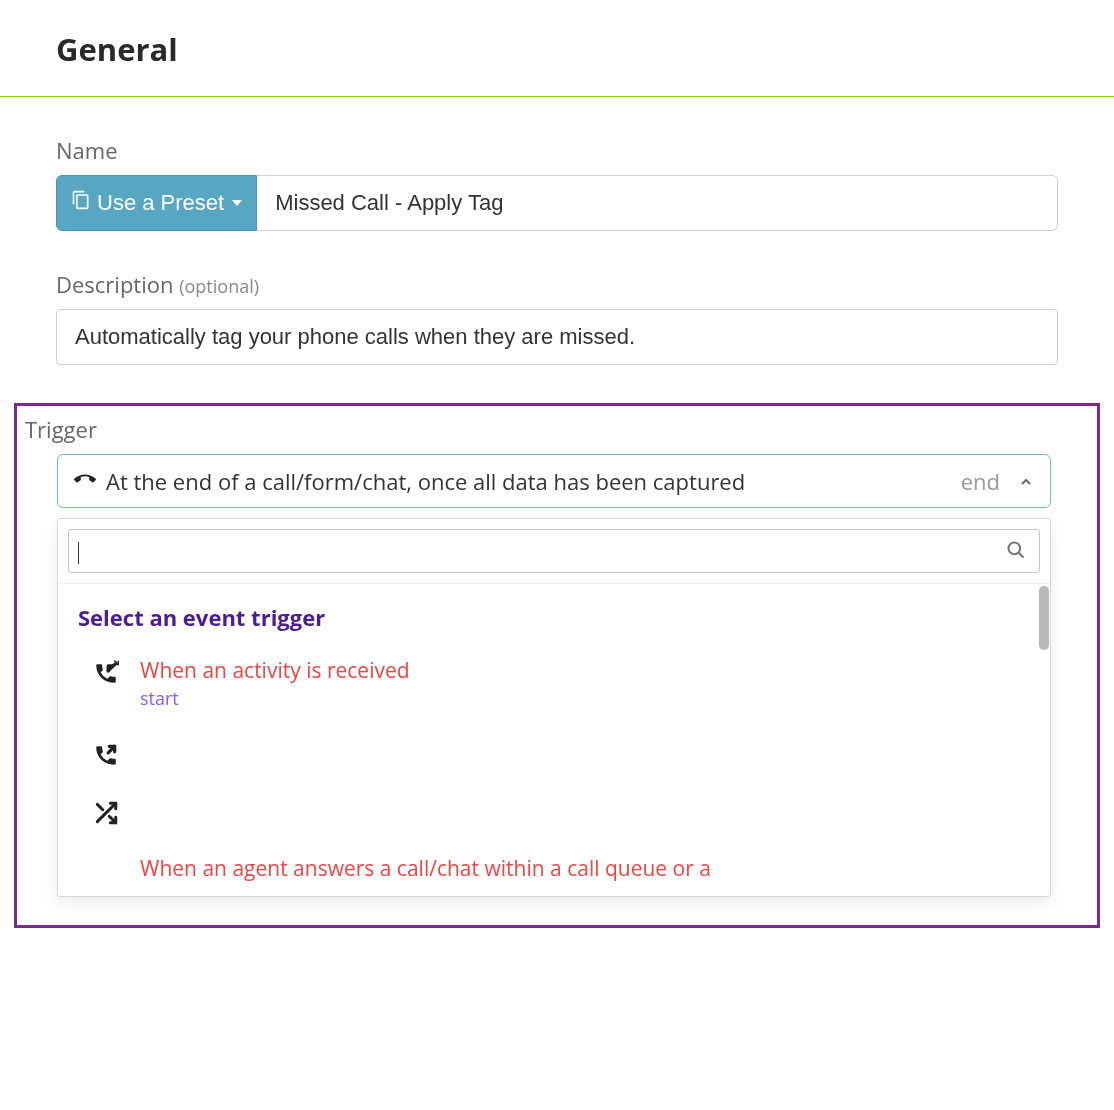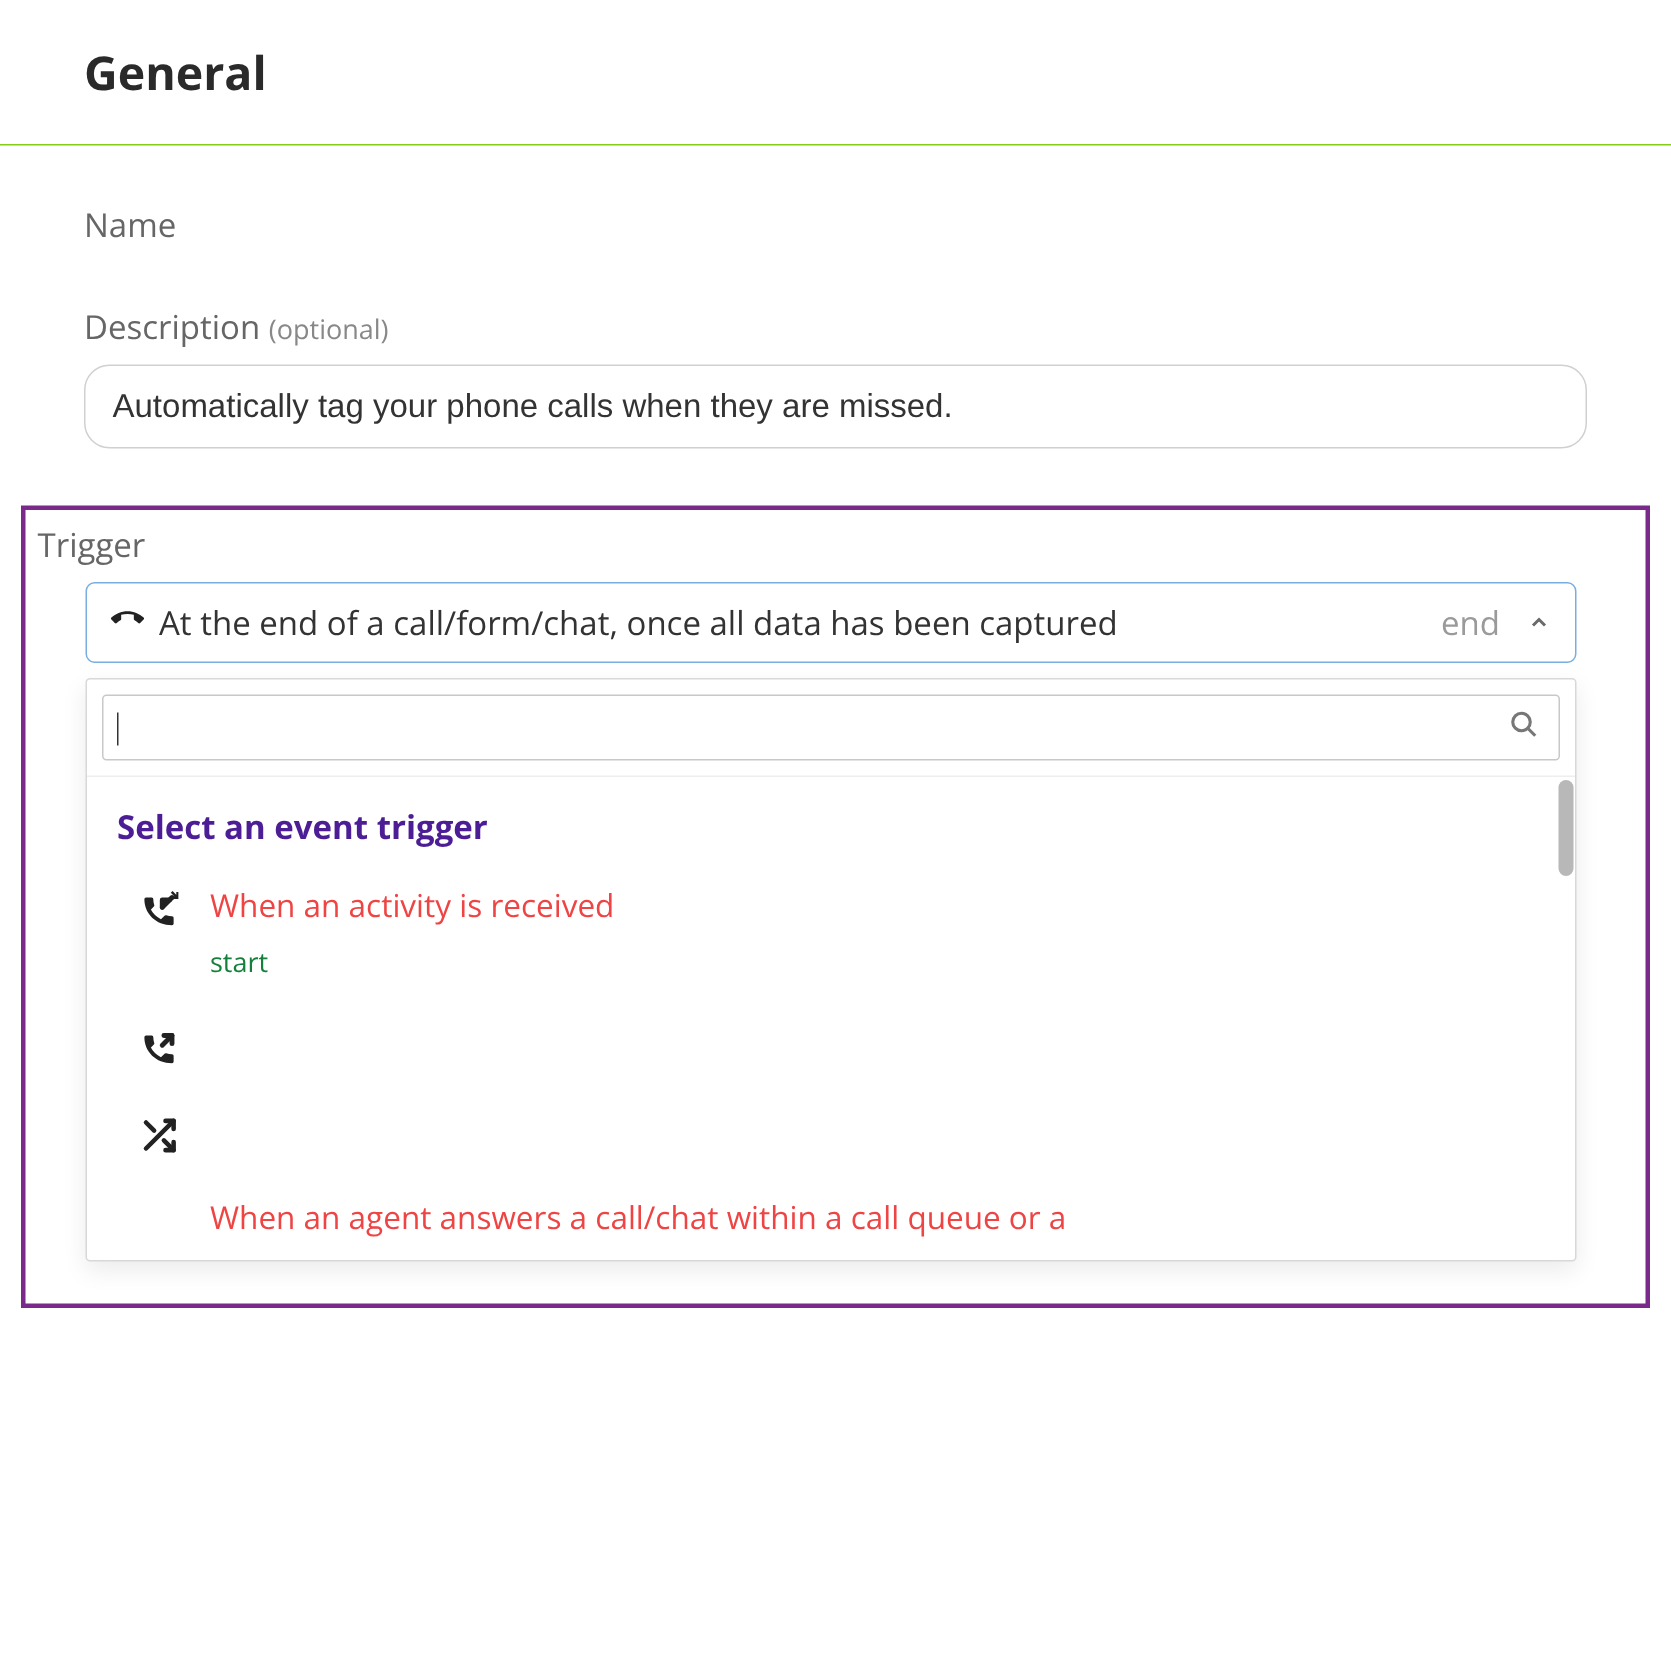--- a/index.html
+++ b/index.html
@@ -72,21 +72,21 @@
     border-radius: 0 6px 6px 0;
     padding: 0 18px;
     font-size: 22px;
     color: #333;
     background: #fff;
   }
   .desc-input {
     width: 100%;
     height: 56px;
     border: 1px solid #d0d0d0;
-    border-radius: 17px;
+    border-radius: 4px;
     padding: 0 18px;
     font-size: 22px;
     color: #333;
     background: #fff;
   }
 
   .trigger-box {
     margin: 0 14px 0 14px;
     border: 3px solid #7a2a8a;
     padding: 8px 10px 28px 4px;
@@ -168,21 +168,21 @@
   }
   .option-icon {
     width: 28px;
     display: flex;
     justify-content: center;
     padding-top: 4px;
     color: #222;
   }
   .option-text { display: flex; flex-direction: column; }
   .option-title { font-size: 21px; color: #ef4444; }
-  .option-sub { font-size: 18px; color: #15803d; margin-top: 12px; }
+  .option-sub { font-size: 18px; color: #8b5cf6; margin-top: 2px; }
 
   .scrollbar-track {
     position: absolute;
     right: 0; top: 0;
     width: 12px; height: 100%;
     background: transparent;
   }
   .scrollbar-thumb {
     position: absolute;
     right: 1px; top: 2px;
@@ -206,20 +206,32 @@
 <div class="container">
 
   <div class="section-header">
     <h1 class="section-title">General</h1>
   </div>
 
   <div class="form-body">
 
     <div class="field-group">
       <div class="field-label">Name</div>
+      <div class="input-row">
+        <button class="preset-btn">
+          <span>
+            <svg width="20" height="20" viewBox="0 0 24 24">
+                <path d="M16 1H4a2 2 0 0 0-2 2v14h2V3h12V1zm3 4H8a2 2 0 0 0-2 2v14a2 2 0 0 0 2 2h11a2 2 0 0 0 2-2V7a2 2 0 0 0-2-2zm0 16H8V7h11v14z"></path>
+              </svg>
+          </span>
+          <span>Use a Preset</span>
+          <span class="caret"></span>
+        </button>
+        <input class="name-input" type="text" value="Missed Call - Apply Tag" style="">
+      </div>
     </div>
 
     <div class="field-group">
       <div class="field-label">
         <span>Description</span>
         <span class="optional">(optional)</span>
       </div>
       <input class="desc-input" type="text" value="Automatically tag your phone calls when they are missed." style="">
     </div>
 

